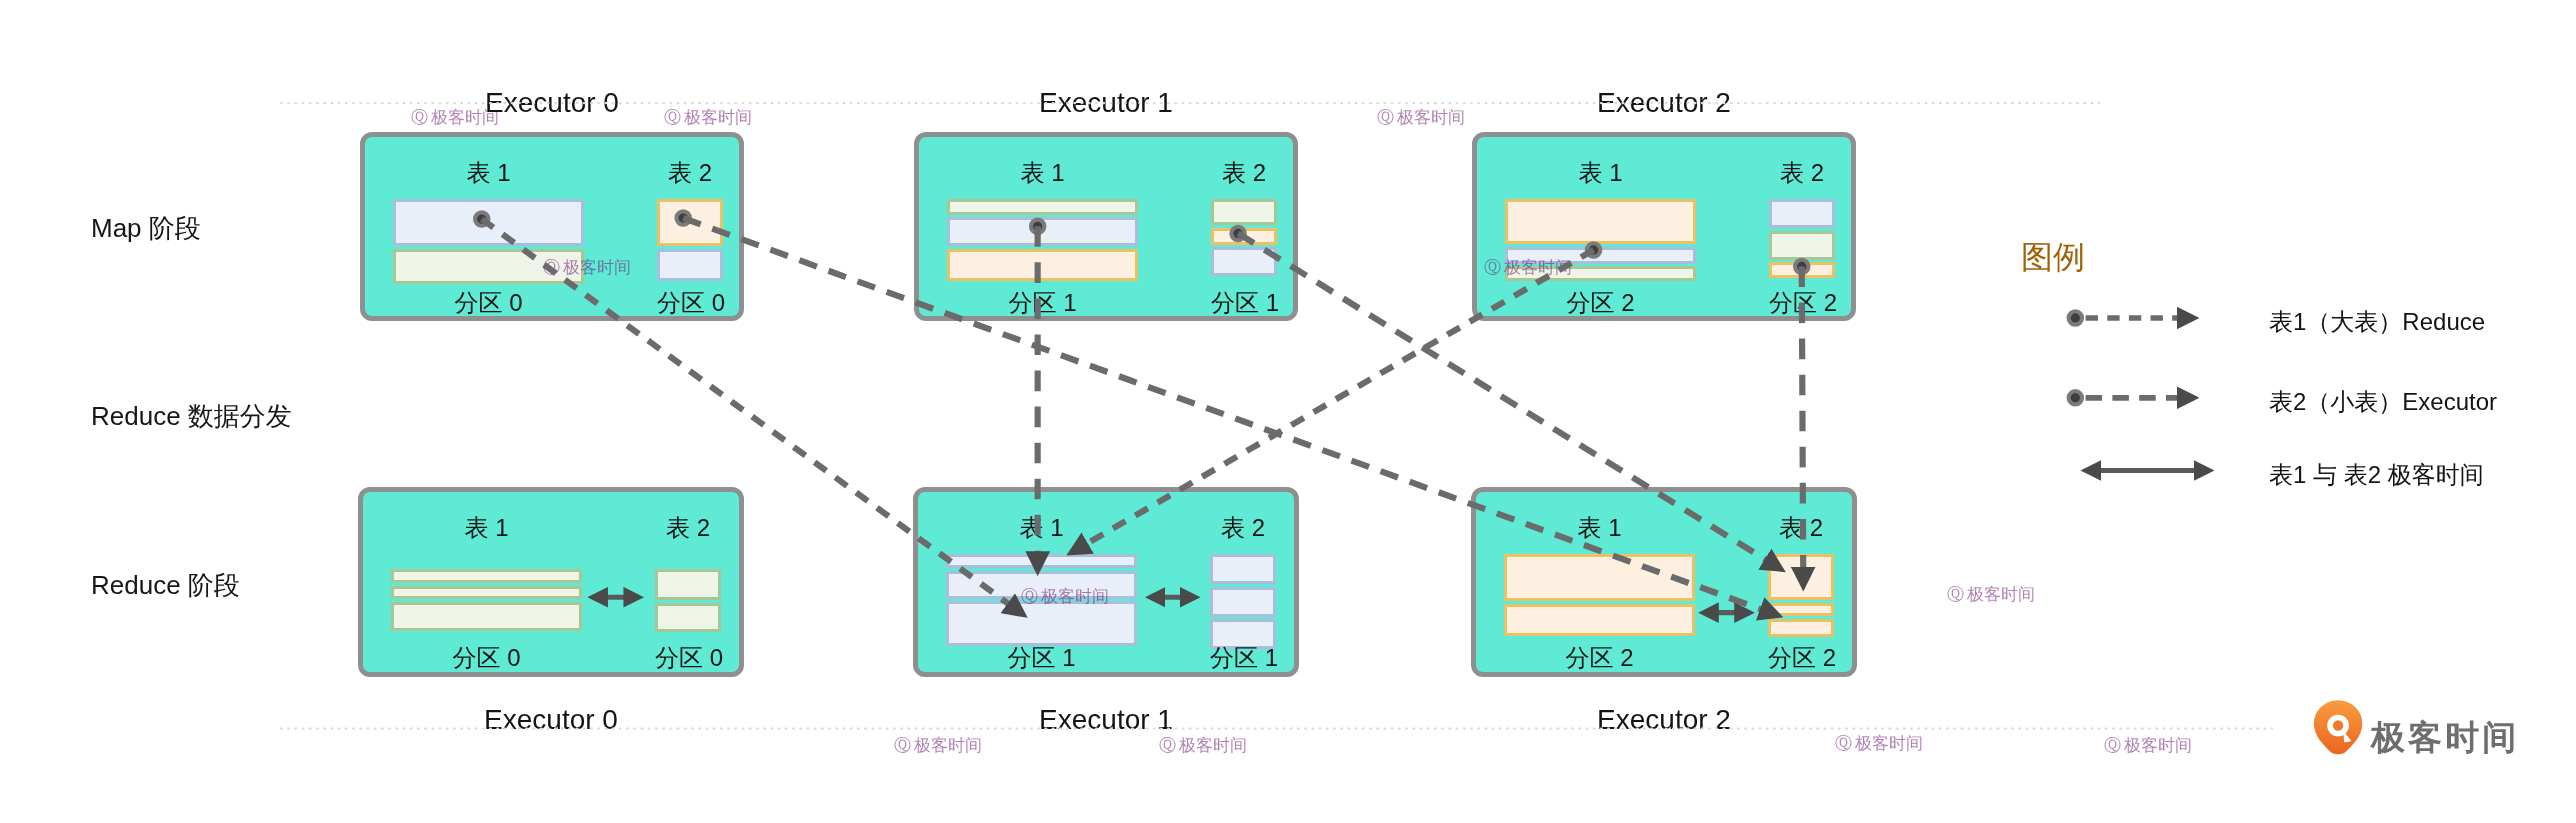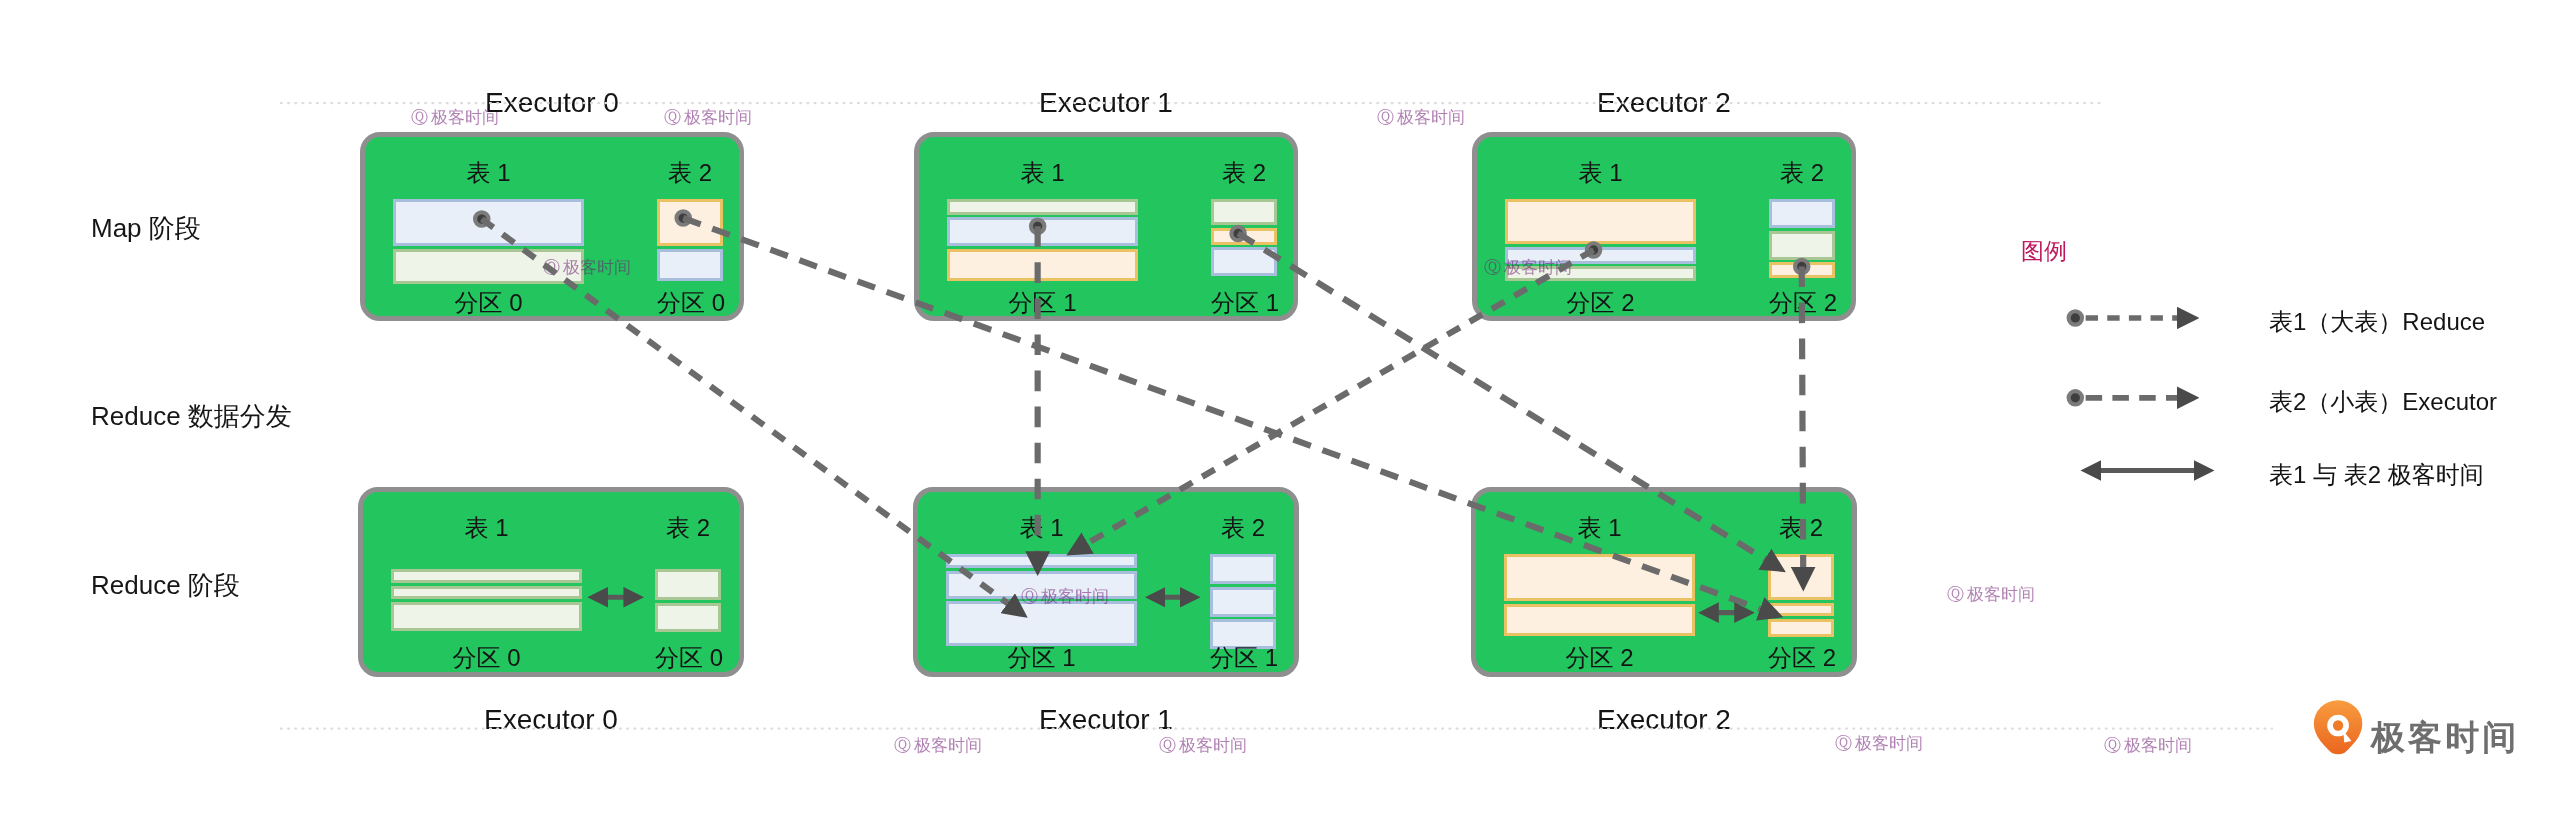--- a/index.html
+++ b/index.html
@@ -1,28 +1,28 @@
 <!DOCTYPE html>
 <html style="font-size:8.2px"><head>
 <meta charset="utf-8">
 <style>
   html,body{margin:0;padding:0;background:#fff;}
   #canvas{position:relative;width:2640px;height:824px;background:#ffffff;overflow:hidden;
           font-family:"Liberation Sans","DejaVu Sans",sans-serif;color:#111;}
   .stage-label{position:absolute;left:91px;font-size:26px;color:#161616;white-space:nowrap;}
   .exec-title{position:absolute;font-size:28px;color:#141414;text-align:center;white-space:nowrap;}
-  .ebox{position:absolute;background:#22c55e;border:5.7px solid #8f8f8f;border-radius:20px;box-sizing:border-box;}
+  .ebox{position:absolute;background:#5eead4;border:5.7px solid #8f8f8f;border-radius:12px;box-sizing:border-box;}
   .tlabel{position:absolute;top:19.6px;font-size:24px;color:#141414;text-align:center;white-space:nowrap;}
   .plabel{position:absolute;top:150px;font-size:24px;color:#141414;text-align:center;white-space:nowrap;}
   .stack{position:absolute;display:block;}
   .trow{width:100%;box-sizing:border-box;border:3.1px solid;}
   .c-blue{border-color:#a7bedd;background:#e9eff8;}
   .c-green{border-color:#a9c795;background:#eef4e7;}
   .c-orange{border-color:#eac264;background:#fdf0e1;}
-  .legend-title{position:absolute;font-size:23px;color:#be185d;white-space:nowrap;}
+  .legend-title{position:absolute;font-size:32px;color:#a16207;white-space:nowrap;}
   .legend-item{position:absolute;font-size:24px;color:#141414;white-space:nowrap;}
   .wm{position:absolute;font-size:17px;color:#701a75;opacity:.55;white-space:nowrap;transform:translate(-50%,-50%);margin-top:16px;}
   .wm .q{margin-right:3.1px;}
   #overlay{position:absolute;left:0;top:0;z-index:6;pointer-events:none;}
   .layer-boxes{z-index:2;}
   .layer-text{z-index:3;}
   #logo-text{position:absolute;left:2371px;top:715px;font-size:34px;font-weight:600;
              color:#6e6e6e;letter-spacing:3.1px;white-space:nowrap;}
 </style>
 </head>

